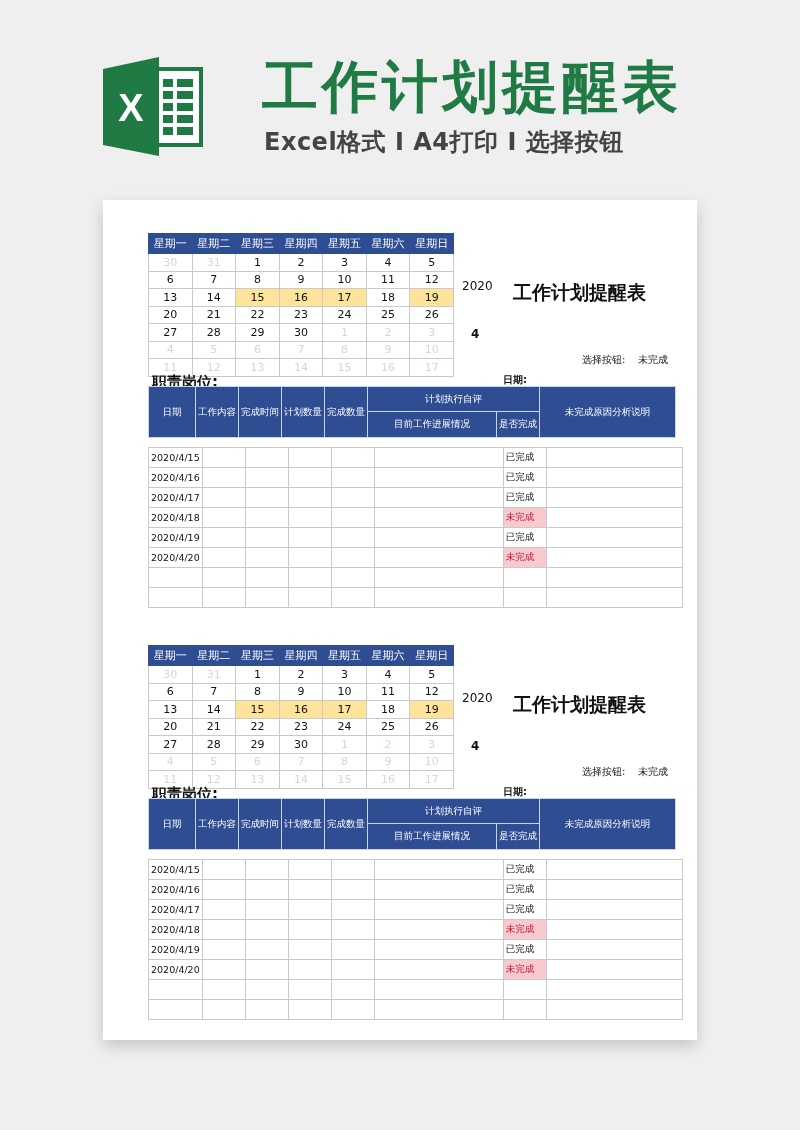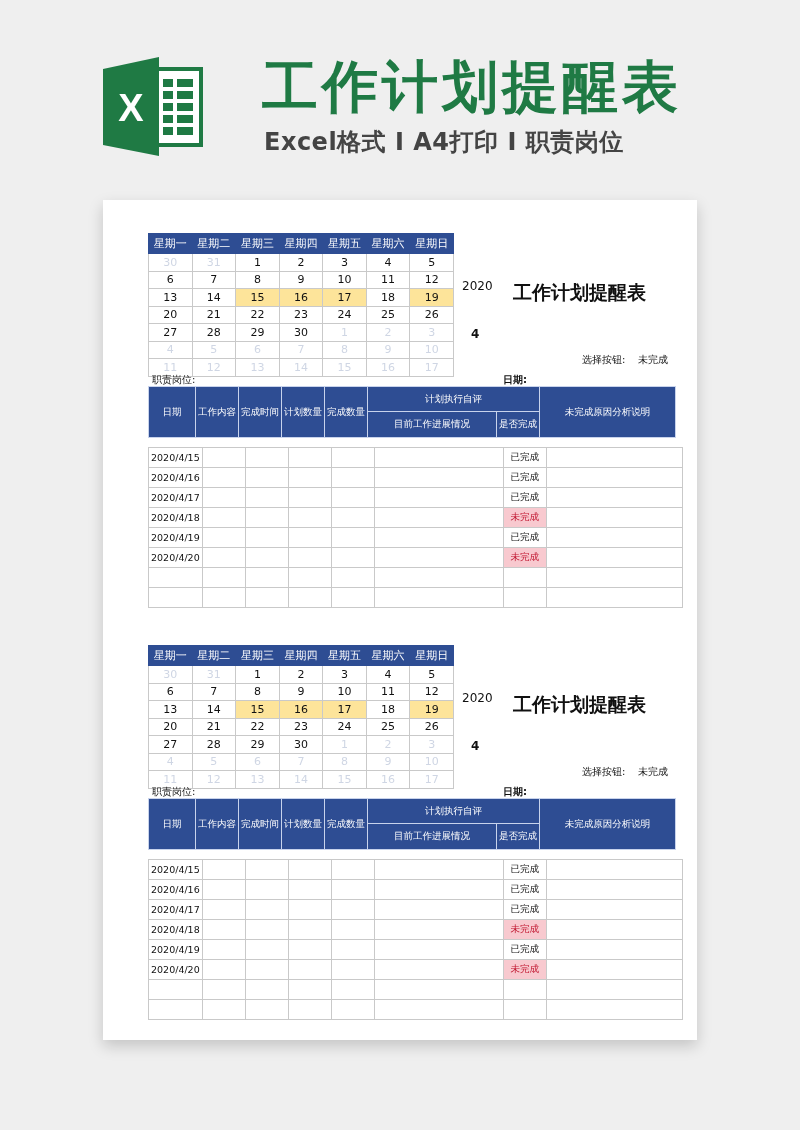--- a/index.html
+++ b/index.html
@@ -12,27 +12,27 @@
   .cal{position:absolute;left:33px;top:33px;border-collapse:collapse;width:306px;}
   .cal th{background:#2e4d93;color:#fff;font-size:11px;font-weight:normal;height:19px;padding:0;border:1px solid #2e4d93;}
   .cal td{height:16.5px;text-align:center;font-size:11px;padding:0;border:1px solid #c9c9c9;color:#111;}
   .cal td.dim{color:#cfd6e4;}
   .cal td.hl{background:#fde49a;}
   .year{position:absolute;left:347px;top:79px;font-size:12px;}
   .month{position:absolute;left:356px;top:127px;font-size:12px;font-weight:bold;}
   .title2{position:absolute;left:398px;top:80px;font-size:19px;font-weight:bold;white-space:nowrap;}
   .sel-label{position:absolute;left:467px;top:153px;font-size:10px;}
   .sel-value{position:absolute;left:523px;top:153px;font-size:10px;}
-  .post-label{position:absolute;left:37px;top:173px;font-size:10px;font-weight:normal;}
+  .post-label{position:absolute;left:37px;top:173px;font-size:15px;font-weight:bold;}
   .date-label{position:absolute;left:388px;top:173px;font-size:10px;font-weight:bold;}
   .hdr{position:absolute;left:33px;top:186px;border-collapse:collapse;}
   .hdr td{background:#2e4d93;color:#fff;font-size:9.5px;text-align:center;border:1px solid #c8d3ec;padding:0;white-space:nowrap;}
   .rows{position:absolute;left:33px;top:247px;border-collapse:collapse;}
   .rows td{height:19px;border:1px solid #c9c9c9;font-size:9.5px;padding:0 2px;white-space:nowrap;}
-  .rows td.st{text-align:center;}
+  .rows td.st{text-align:left;}
   .rows td.no{background:#f8c9cf;color:#c0152f;}
 </style>
 </head>
 <body>
 
 <div class="banner-icon">
   <svg width="106" height="99" viewBox="0 0 106 99">
     <rect x="50" y="12" width="50" height="76" fill="#ffffff" stroke="#1f7a44" stroke-width="4"></rect>
     <g fill="#1f7a44">
       <rect x="62" y="22" width="10" height="8"></rect>
@@ -44,21 +44,21 @@
       <rect x="62" y="58" width="10" height="8"></rect>
         <rect x="76" y="58" width="16" height="8"></rect>
       <rect x="62" y="70" width="10" height="8"></rect>
         <rect x="76" y="70" width="16" height="8"></rect>
     </g>
     <polygon points="2,12 58,0 58,99 2,88" fill="#1f7a44"></polygon>
     <text x="30" y="64" font-family="Liberation Sans, sans-serif" font-size="38" font-weight="bold" fill="#ffffff" text-anchor="middle">X</text>
   </svg>
 </div>
 <div class="banner-title">工作计划提醒表</div>
-<div class="banner-sub">Excel格式 I A4打印 I 职责岗位</div>
+<div class="banner-sub">Excel格式 I A4打印 I 选择按钮</div>
 
 <div class="page">
 
   <div class="sheet" style="top:0;">
     <table class="cal">
       <tbody>
           <tr>
         <th>星期一</th>
         <th>星期二</th>
         <th>星期三</th>

